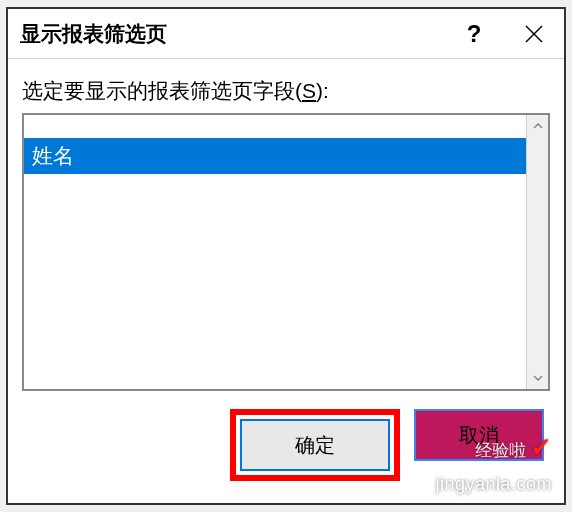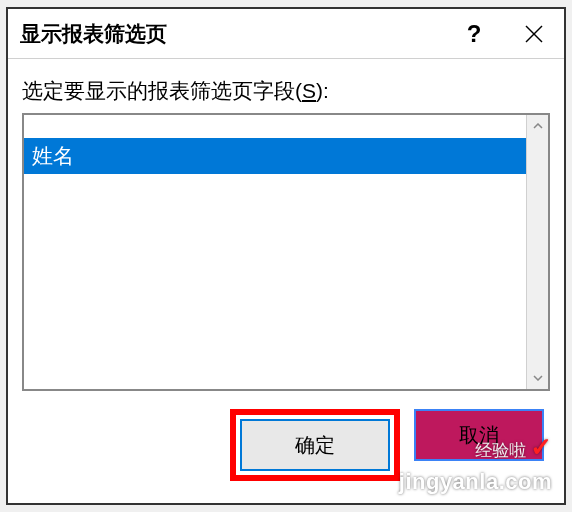--- a/index.html
+++ b/index.html
@@ -161,23 +161,23 @@
     .btn-cancel {
       border: 2px solid #3b82f6;
       background: #be185d;
       width: 130px;
     }
     
     .watermark {
       position: absolute;
       bottom: 10px;
       right: 14px;
-      font-size: 22px;
+      font-size: 18px;
       color: #fff;
-      font-weight: bold;
+      font-weight: normal;
       text-shadow: 0 0 3px rgba(0,0,0,0.6);
       letter-spacing: 0.5px;
       pointer-events: none;
       margin-top: 22px;
     }
     
     .watermark-label {
       position: absolute;
       bottom: 42px;
       right: 14px;

